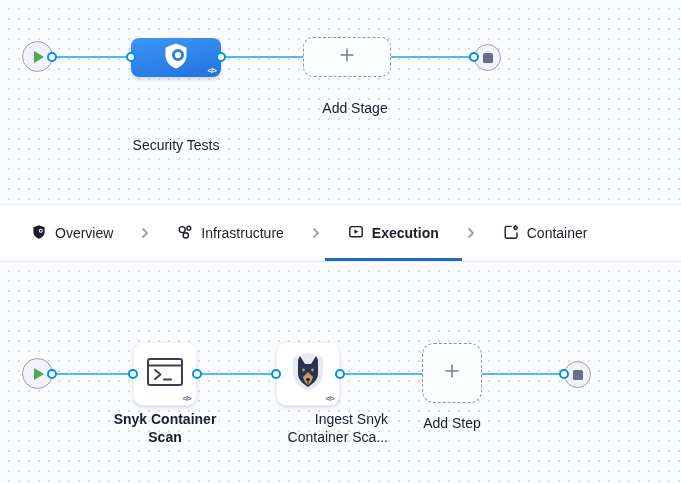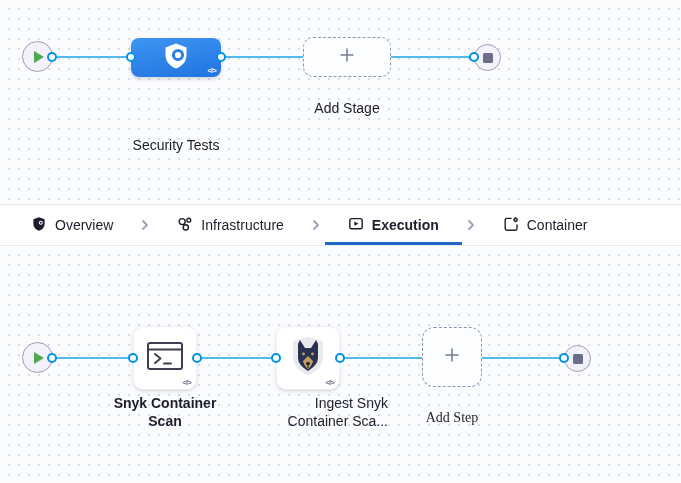--- a/index.html
+++ b/index.html
@@ -68,21 +68,21 @@
 
   
   .node-label {
     position:absolute; width:160px; text-align:center; font-size:14px; color:#1d1d2c;
     line-height:18px; z-index:2;
   }
   .node-label .wrap { display:inline-block; max-width:124px; }
 
   
   .tabbar {
-    height:42px; background:#fff; border-top:1px solid #e7e9f1; border-bottom:1px solid #e7e9f1;
+    height:58px; background:#fff; border-top:1px solid #e7e9f1; border-bottom:1px solid #e7e9f1;
     display:flex; align-items:stretch; padding-left:8px;
   }
   .tab {
     position:relative; display:flex; align-items:center; gap:8px; padding:0 23px;
     font-size:14px; color:#1d1d2c; cursor:pointer; white-space:nowrap;
   }
   .tab.active { font-weight:bold; }
   .tab-underline { position:absolute; left:0; right:0; bottom:0; height:3px; background:#2068c4; }
   .chevron { display:flex; align-items:center; padding:0 2px; }
 </style>
@@ -119,21 +119,21 @@
     <div class="round-node end" style="left:474px; top:44px;">
       <div class="stop-square"></div>
     </div>
 
     <div class="port-dot" style="left:47px;  top:52px;"></div>
     <div class="port-dot" style="left:126px; top:52px;"></div>
     <div class="port-dot" style="left:216px; top:52px;"></div>
     <div class="port-dot" style="left:469px; top:52px;"></div>
 
     <div class="node-label" style="left:96px; top:100px;margin-top:36px;">Security Tests</div>
-    <div class="node-label" style="left:267px; top:99px;">Add Stage</div>
+    <div class="node-label" style="left:275px; top:99px;">Add Stage</div>
   </div>
 
   <div class="tabbar">
 
     <div class="tab">
       <span>
         <svg width="16" height="16" viewBox="0 0 16 16">
           <path d="M8 1.2 L13.6 3.3 V7.8 C13.6 11.4 11.2 13.7 8 14.8 C4.8 13.7 2.4 11.4 2.4 7.8 V3.3 Z" fill="#1d1d2c"></path>
           <circle cx="9.8" cy="6.8" r="2" fill="#ffffff"></circle>
           <circle cx="9.8" cy="6.8" r="1" fill="#1d1d2c"></circle>
@@ -246,16 +246,16 @@
     <div class="port-dot" style="left:271px; top:107px;"></div>
     <div class="port-dot" style="left:335px; top:107px;"></div>
     <div class="port-dot" style="left:559px; top:107px;"></div>
 
     <div class="node-label" style="left:85px; top:148px;font-weight:bold;">
       <span class="wrap">Snyk Container Scan</span>
     </div>
     <div class="node-label" style="left:228px; top:148px;text-align:right;">
       <span class="wrap">Ingest Snyk Container Sca...</span>
     </div>
-    <div class="node-label" style="left:372px; top:163px;font-family:Liberation Serif, serif;">Add Step</div>
+    <div class="node-label" style="left:372px; top:152px;">Add Step</div>
   </div>
 
 </div>
 
 </body></html>

